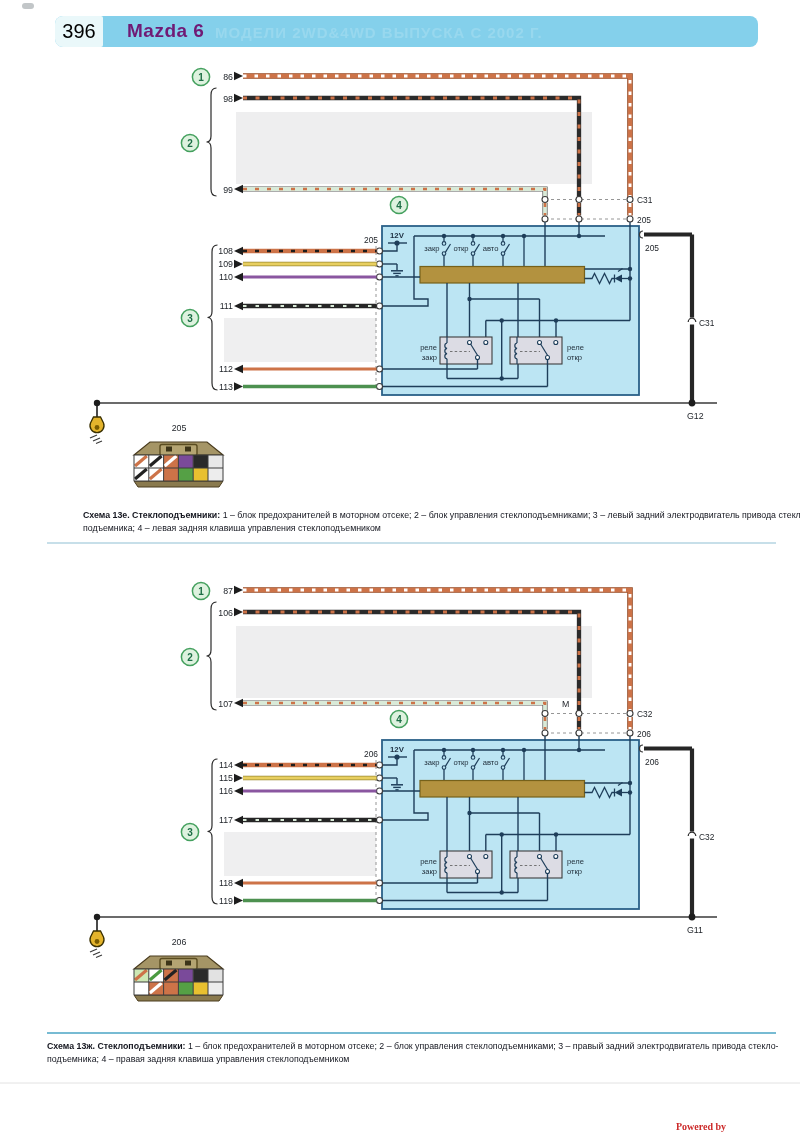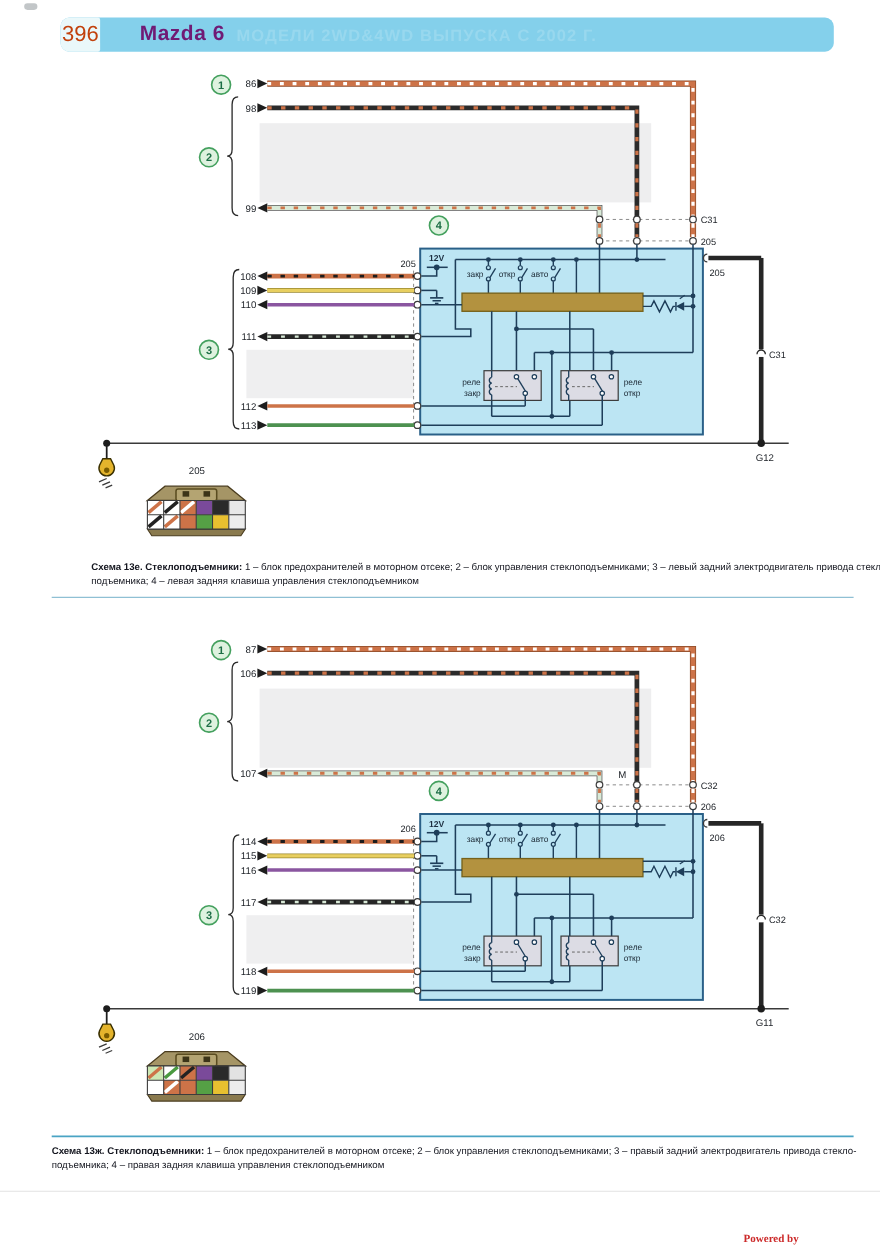--- a/index.html
+++ b/index.html
@@ -8,22 +8,22 @@
         font-family:"Liberation Sans", sans-serif;}
   .cap{position:absolute;left:47px;width:745px;font-size:8.8px;line-height:13px;color:#14161f;}
   .cap b{font-weight:bold;}
 </style>
 </head>
 <body>
 <div id="page">
 
 <div style="position:absolute;left:55px;top:16px;width:703px;height:31px;background:#84d0eb;border-radius:8px;"></div>
 
-<div style="position:absolute;left:55px;top:16px;width:36px;height:31px;background:#eaf8fa;border-radius:8px 2px 2px 8px;
-     display:flex;align-items:center;justify-content:center;font-size:20px;color:#c2410c;">396</div>
+<div style="position:absolute;left:55px;top:16px;width:48px;height:31px;background:#eaf8fa;border-radius:8px 2px 2px 8px;
+     display:flex;align-items:center;justify-content:center;font-size:20px;color:#000000;">396</div>
 
 <div style="position:absolute;left:127px;top:20px;font-size:19px;font-weight:bold;color:#701a75;letter-spacing:0.5px;">Mazda 6</div>
 
 <div style="position:absolute;left:215px;top:24px;font-size:15px;font-weight:bold;color:rgba(255,255,255,0.17);letter-spacing:1px;">МОДЕЛИ 2WD&amp;4WD ВЫПУСКА С 2002 Г.</div>
 
 <svg width="800" height="1132" viewBox="0 0 800 1132" style="position:absolute;left:0;top:0;">
 
 <rect x="236" y="112" width="356" height="72" fill="#eeeeef"></rect>
 <rect x="224" y="318" width="152" height="44" fill="#efeff0"></rect>
 

